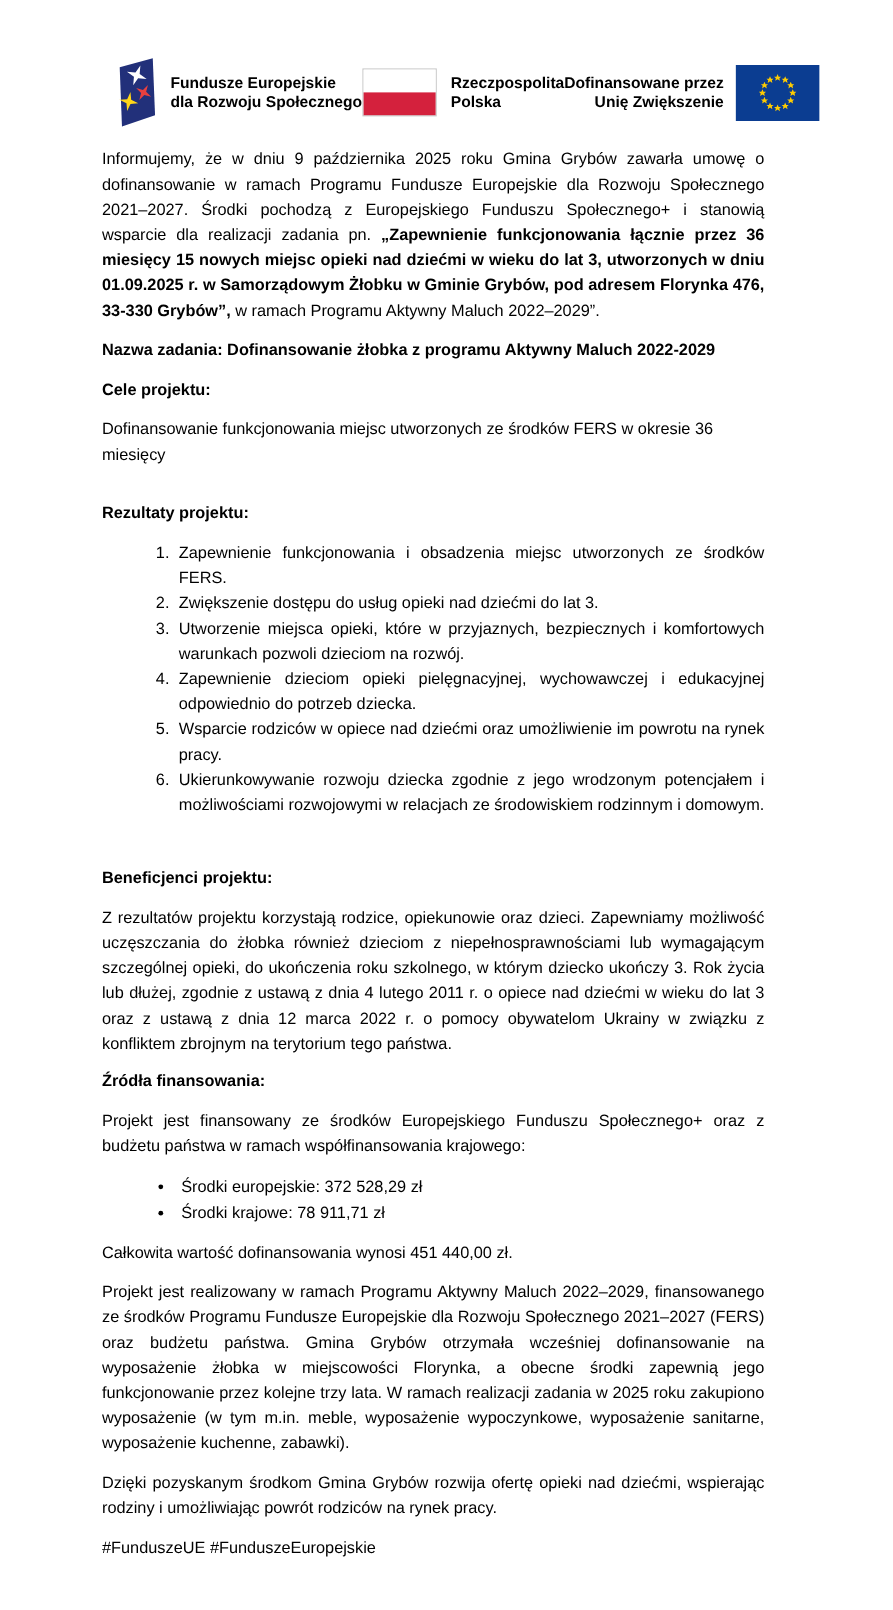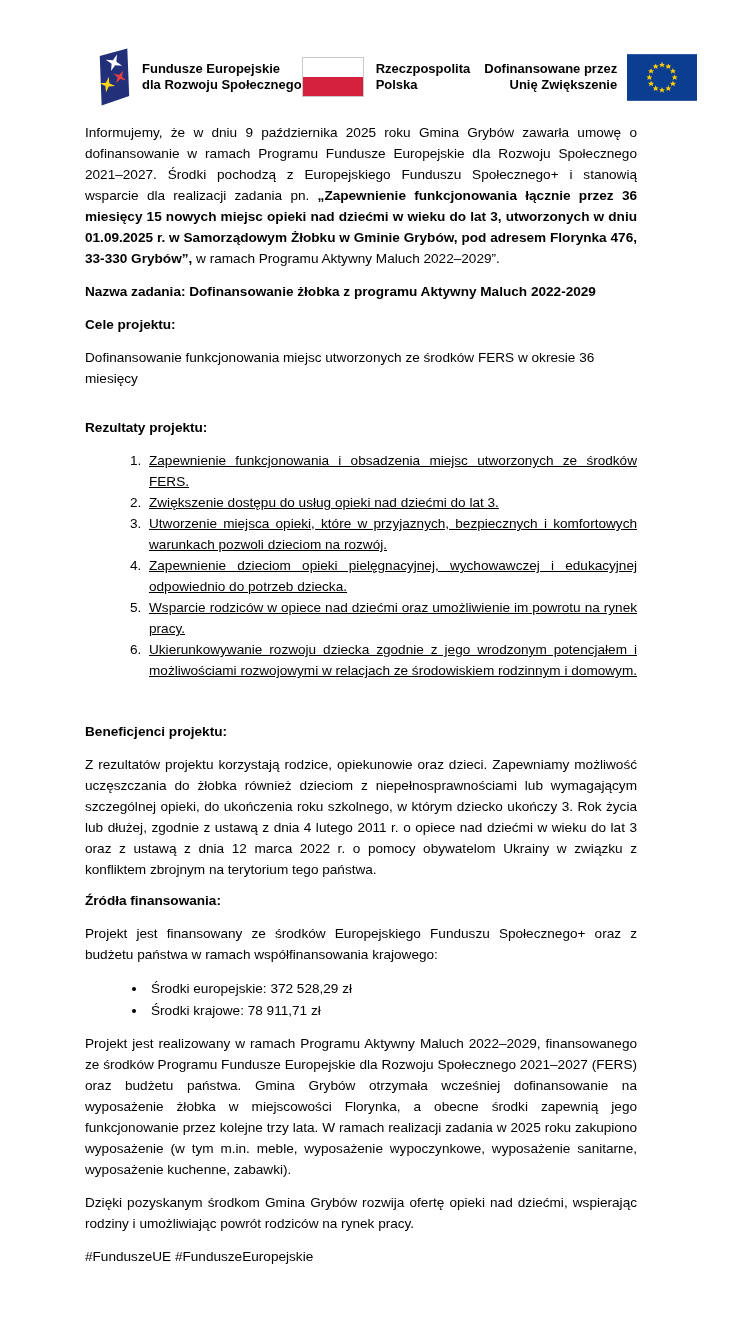--- a/index.html
+++ b/index.html
@@ -9,32 +9,32 @@
   
   .logos{display:flex;align-items:center;justify-content:space-between;margin:44px 82px 0 95px;height:66px;}
   .logo{display:flex;align-items:center;}
   .logo-text{font-weight:bold;font-size:13px;line-height:16px;white-space:nowrap;}
   .logo-text span{display:block;}
   .logo-text.right{text-align:right;}
   .fe .logo-text{margin-left:9px;}
   .pl-flag{width:62px;height:40px;border:1px solid #c9c9c9;box-sizing:border-box;margin-right:12px;}
   .pl-flag .w{height:50%;background:#fff;}
   .pl-flag .r{height:50%;}
-  .eu .logo-text{margin-right:10px;margin-left:14px;}
+  .eu .logo-text{margin-right:10px;}
 
   
   main{padding:0 87px 0 85px;font-size:13.6px;line-height:21px;}
   h1{font-size:15.5px;line-height:22px;font-weight:bold;margin:24px 0 0 0;}
   p{margin:12px 0 0 0;}
   .just{text-align:justify;}
   .bold{font-weight:bold;}
   .gap-lg{margin-top:28px;}
   .gap-md{margin-top:40px;}
   .tight{margin-top:10px;}
-  ol{margin:12px 0 16px 0;padding:0 0 0 60px;text-align:justify;text-decoration:underline;}
+  ol{margin:12px 0 16px 0;padding:0 0 0 60px;text-align:justify;}
   ol li{padding-left:4px;margin:0;}
   ul{margin:13px 0 0 0;padding:0 0 0 62px;list-style:disc;}
   ul li{padding-left:4px;margin:0 0 1px 0;}
 </style>
 </head>
 <body>
 
 <div class="page">
 
   <header class="logos">
@@ -119,20 +119,21 @@
     <p class="bold gap-md">Beneficjenci projektu:</p>
     <p class="just">Z rezultatów projektu korzystają rodzice, opiekunowie oraz dzieci. Zapewniamy możliwość uczęszczania do żłobka również dzieciom z niepełnosprawnościami lub wymagającym szczególnej opieki, do ukończenia roku szkolnego, w którym dziecko ukończy 3. Rok życia lub dłużej, zgodnie z ustawą z dnia 4 lutego 2011 r. o opiece nad dziećmi w wieku do lat 3 oraz z ustawą z dnia 12 marca 2022 r. o pomocy obywatelom Ukrainy w związku z konfliktem zbrojnym na terytorium tego państwa.</p>
 
     <p class="bold tight">Źródła finansowania:</p>
     <p class="just">Projekt jest finansowany ze środków Europejskiego Funduszu Społecznego+ oraz z budżetu państwa w ramach współfinansowania krajowego:</p>
     <ul>
 
     <li>Środki europejskie: 372 528,29 zł</li>
         <li>Środki krajowe: 78 911,71 zł</li>
       </ul>
+    <p>Całkowita wartość dofinansowania wynosi 451 440,00 zł.</p>
 
     <p class="just">Projekt jest realizowany w ramach Programu Aktywny Maluch 2022–2029, finansowanego ze środków Programu Fundusze Europejskie dla Rozwoju Społecznego 2021–2027 (FERS) oraz budżetu państwa. Gmina Grybów otrzymała wcześniej dofinansowanie na wyposażenie żłobka w miejscowości Florynka, a obecne środki zapewnią jego funkcjonowanie przez kolejne trzy lata. W ramach realizacji zadania w 2025 roku zakupiono wyposażenie (w tym m.in. meble, wyposażenie wypoczynkowe, wyposażenie sanitarne, wyposażenie kuchenne, zabawki).</p>
 
     <p class="just">Dzięki pozyskanym środkom Gmina Grybów rozwija ofertę opieki nad dziećmi, wspierając rodziny i umożliwiając powrót rodziców na rynek pracy.</p>
 
     <p>#FunduszeUE #FunduszeEuropejskie</p>
 
   </main>
 
 </div>

